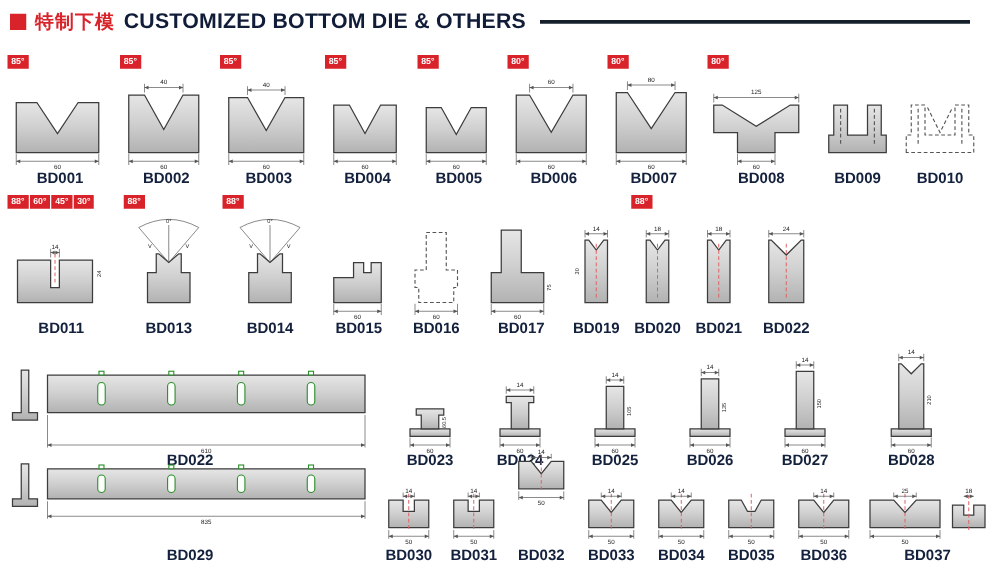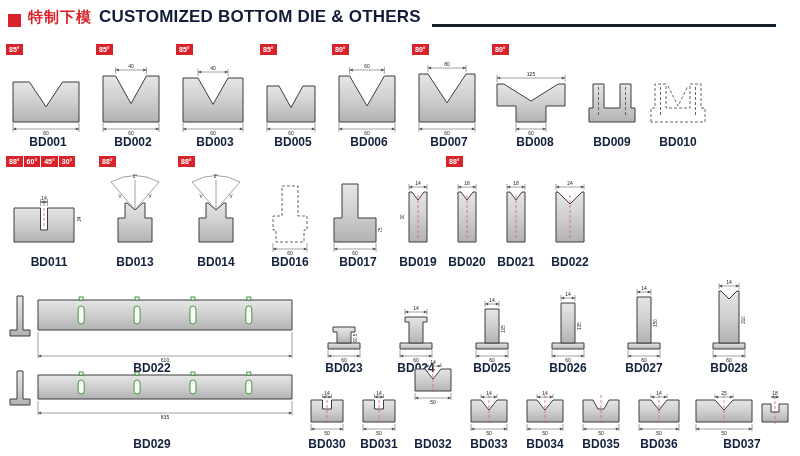--- a/index.html
+++ b/index.html
@@ -1,18 +1,18 @@
 <!DOCTYPE html>
 <html><head>
 <meta charset="utf-8">
 <style>
   *{box-sizing:border-box}
   html,body{margin:0;padding:0;background:#e8e8e8;font-family:"Liberation Sans","DejaVu Sans",sans-serif}
   .page{position:relative;width:800px;height:456px;background:#ffffff;overflow:hidden;margin:0 auto}
-  .hdr{position:absolute;top:7px;left:8px;right:24px;display:flex;align-items:flex-end;gap:7px}
+  .hdr{position:absolute;top:7px;left:8px;right:24px;display:flex;align-items:center;gap:7px}
   .sq{width:13px;height:13px;background:#d9232a;flex:none}
   .zh{font-size:15px;font-weight:bold;color:#d9232a;letter-spacing:1px;white-space:nowrap}
   .en{font-size:17px;font-weight:bold;color:#101c38;white-space:nowrap;letter-spacing:.2px}
   .rule{flex:1;height:3px;background:#15202b;margin-left:4px}
   .row{position:absolute;left:6px;display:flex;align-items:flex-end}
   .item{position:relative;display:flex;flex-direction:column;align-items:center;justify-content:flex-end;flex:none}
   .badges{position:absolute;top:0;left:0;display:flex;gap:1px}
   .chip{background:#d9232a;color:#fff;font-size:7px;font-weight:bold;line-height:1;padding:2px 3px;white-space:nowrap}
   .lbl{font-size:12px;font-weight:bold;color:#14213d;line-height:12px;height:12px;white-space:nowrap}
   svg{overflow:visible;flex:none;display:block}
@@ -97,20 +97,35 @@
             <text x="37" y="75" class="dimt" text-anchor="middle" font-size="5">60</text>
             <line x1="22" y1="16" x2="22" y2="9" class="thin"></line>
             <line x1="52" y1="16" x2="52" y2="9" class="thin"></line>
             <line x1="22" y1="12" x2="52" y2="12" class="thin"></line>
             <path d="M22 12 l3.2 -1.5 l0 3 z" class="arr"></path>
             <path d="M52 12 l-3.2 -1.5 l0 3 z" class="arr"></path>
             <text x="37" y="9.5" class="dimt" text-anchor="middle" font-size="5">40</text>
           </svg>
           <div class="lbl">BD003</div>
         </div>
+        <div class="item" style="width: 68px; height: 104px;">
+          <div class="badges">
+            <span class="chip">85°</span>
+          </div>
+          <svg width="68" height="76">
+            <path d="M7 62 L7 24 L19.5 24 L32 46.8 L44.5 24 L57 24 L57 62 Z" class="blk"></path>
+            <line x1="7" y1="63" x2="7" y2="72" class="thin"></line>
+            <line x1="57" y1="63" x2="57" y2="72" class="thin"></line>
+            <line x1="7" y1="69" x2="57" y2="69" class="thin"></line>
+            <path d="M7 69 l3.2 -1.5 l0 3 z" class="arr"></path>
+            <path d="M57 69 l-3.2 -1.5 l0 3 z" class="arr"></path>
+            <text x="32" y="75" class="dimt" text-anchor="middle" font-size="5">60</text>
+          </svg>
+          <div class="lbl">BD004</div>
+        </div>
         <div class="item" style="width: 66px; height: 104px; align-items: center;">
           <div class="badges">
             <span class="chip">85°</span>
           </div>
           <svg width="66" height="76">
             <path d="M7 62 L7 26 L19 26 L31 47.599999999999994 L43 26 L55 26 L55 62 Z" class="blk"></path>
             <line x1="7" y1="63" x2="7" y2="72" class="thin"></line>
             <line x1="55" y1="63" x2="55" y2="72" class="thin"></line>
             <line x1="7" y1="69" x2="55" y2="69" class="thin"></line>
             <path d="M7 69 l3.2 -1.5 l0 3 z" class="arr"></path>
@@ -245,20 +260,32 @@
             <path d="M21 70 L21 46 L28 46 L28 31 L30 31 L38 38 L46 31 L48 31 L48 46 L55 46 L55 70 Z" class="blk"></path>
             <line x1="38" y1="38" x2="14" y2="10" class="thin"></line>
             <line x1="38" y1="38" x2="62" y2="10" class="thin"></line>
             <line x1="38" y1="38" x2="38" y2="8" class="thin"></line>
             <path d="M14 10 Q 38 -3 62 10" class="thin"></path>
             <text x="38" y="6" class="dimt" text-anchor="middle" font-size="4.5">0°</text>
             <text x="53" y="26" class="dimt" text-anchor="middle" font-size="4.5">V</text>
             <text x="23" y="26" class="dimt" text-anchor="middle" font-size="4.5">V</text>
           </svg>
           <div class="lbl">BD014</div>
+        </div>
+        <div class="item" style="width: 52px; height: 112px;">
+          <svg width="52" height="84">
+            <path d="M6 70 L6 50 L21.84 50 L21.84 38 L29.92 38 L29.92 46 L35.92 46 L35.92 38 L44 38 L44 70 Z" class="blk"></path>
+            <line x1="6" y1="71" x2="6" y2="80" class="thin"></line>
+            <line x1="44" y1="71" x2="44" y2="80" class="thin"></line>
+            <line x1="6" y1="77" x2="44" y2="77" class="thin"></line>
+            <path d="M6 77 l3.2 -1.5 l0 3 z" class="arr"></path>
+            <path d="M44 77 l-3.2 -1.5 l0 3 z" class="arr"></path>
+            <text x="25" y="83" class="dimt" text-anchor="middle" font-size="5">60</text>
+          </svg>
+          <div class="lbl">BD015</div>
         </div>
         <div class="item" style="width: 58px; height: 112px;">
           <svg width="58" height="84">
             <path d="M21 14 L37 14 L37 44 L46 44 L46 58 L43 58 L43 70 L15 70 L15 58 L12 58 L12 44 L21 44 Z" class="dash"></path>
             <line x1="12" y1="71" x2="12" y2="80" class="thin"></line>
             <line x1="46" y1="71" x2="46" y2="80" class="thin"></line>
             <line x1="12" y1="77" x2="46" y2="77" class="thin"></line>
             <path d="M12 77 l3.2 -1.5 l0 3 z" class="arr"></path>
             <path d="M46 77 l-3.2 -1.5 l0 3 z" class="arr"></path>
             <text x="29" y="83" class="dimt" text-anchor="middle" font-size="5">60</text>

